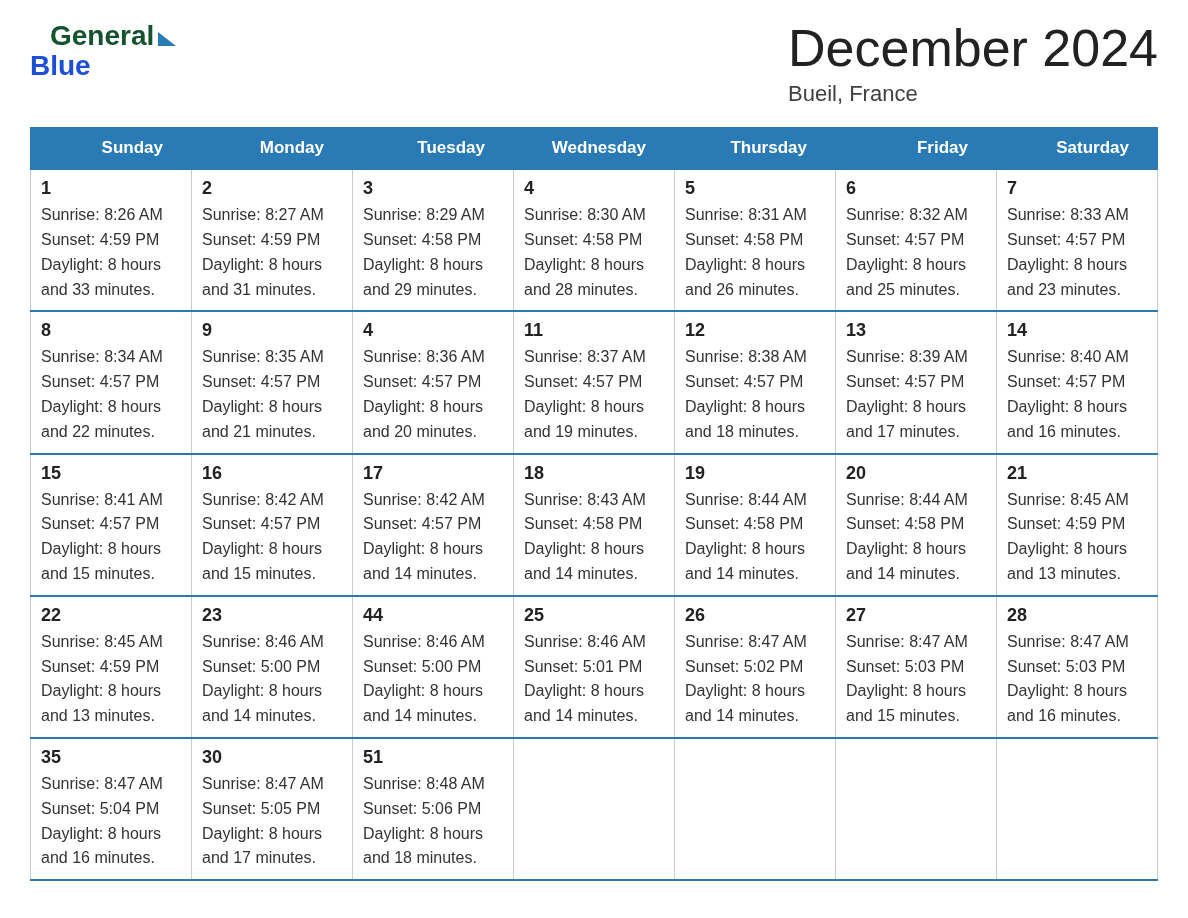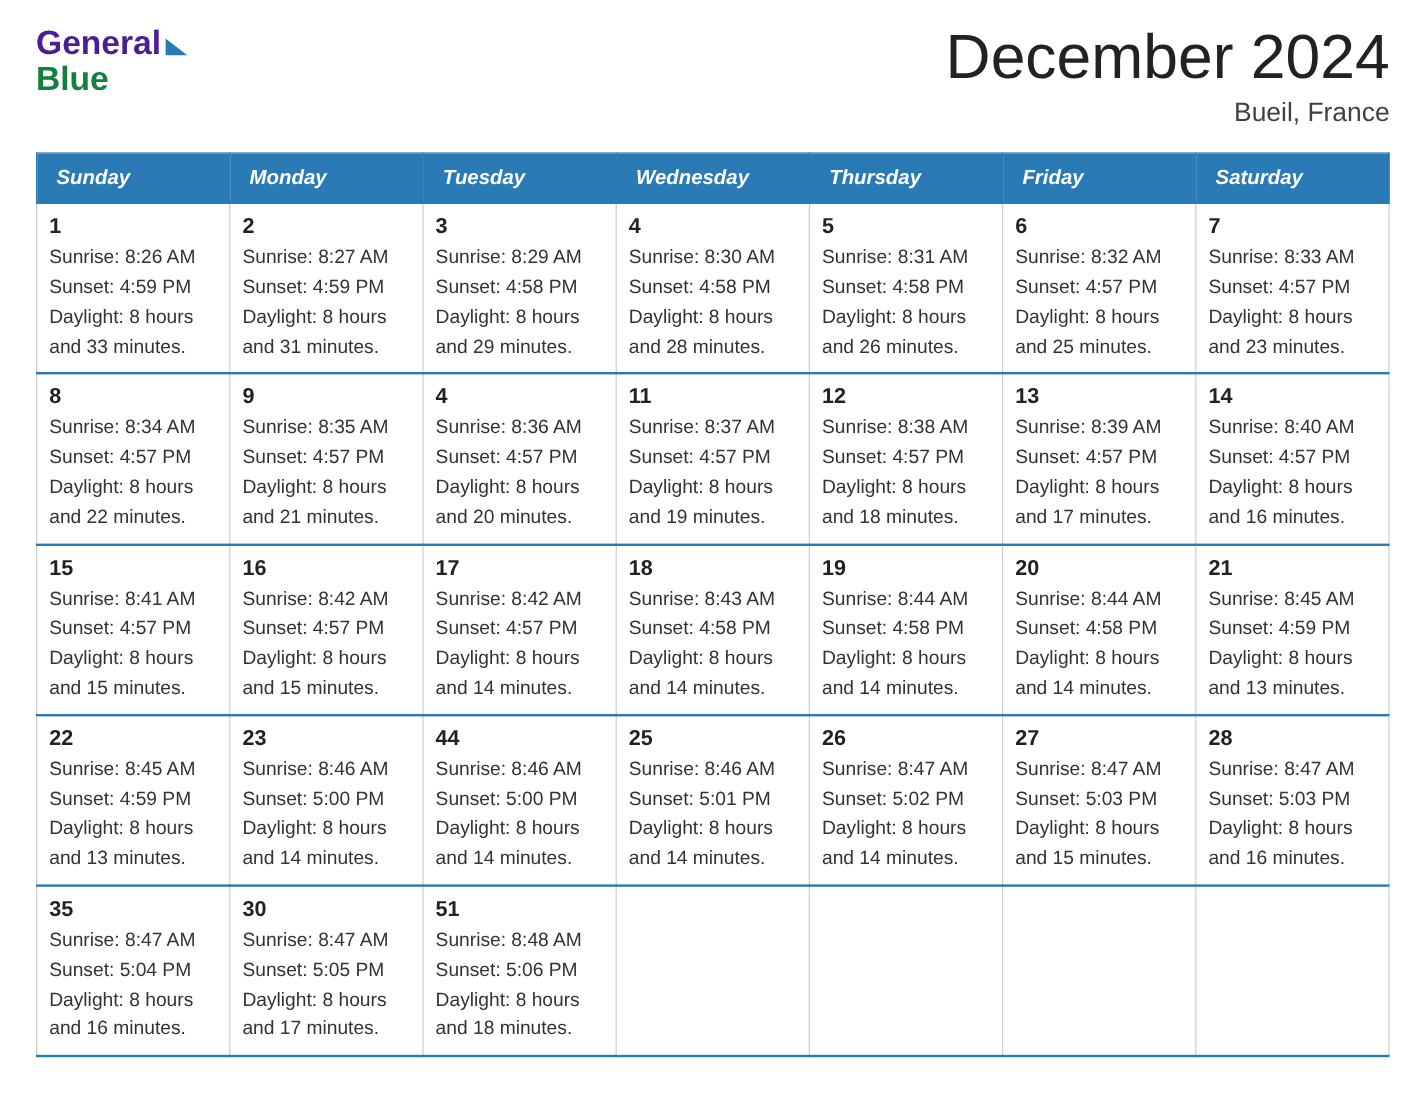--- a/index.html
+++ b/index.html
@@ -12,29 +12,29 @@
     }
     .header {
       display: flex;
       justify-content: space-between;
       align-items: flex-start;
       margin-bottom: 20px;
     }
     .logo-text-general {
       font-size: 28px;
       font-weight: bold;
-      color: #4c1d95;
+      color: #14532d;
+      margin-left: 20px;
     }
     .logo-text-blue {
       font-size: 28px;
       font-weight: bold;
-      color: #15803d;
+      color: #1d4ed8;
     }
     .title-area {
-      text-align: right;
     }
     .month-title {
       font-size: 52px;
       font-weight: normal;
       color: #222;
       line-height: 1.1;
     }
     .location {
       font-size: 22px;
       color: #404040;
@@ -42,24 +42,23 @@
     }
     table {
       width: 100%;
       border-collapse: collapse;
     }
     th {
       background: #2a7ab5;
       color: white;
       font-size: 17px;
       font-weight: bold;
-      padding: 10px 16px;
-      text-align: left;
+      padding: 10px 28px;
+      text-align: right;
       border: 1px solid #2a7ab5;
-      font-style: italic;
     }
     td {
       border: 1px solid #ccc;
       vertical-align: top;
       padding: 8px 10px;
       width: calc(100% / 7);
       min-height: 100px;
     }
     .day-num {
       font-size: 18px;

